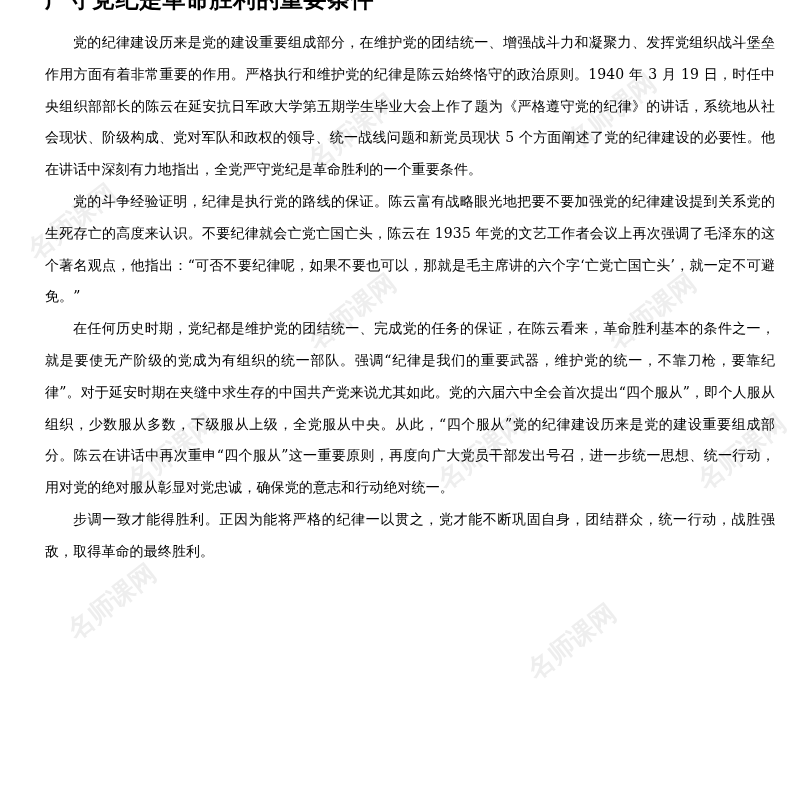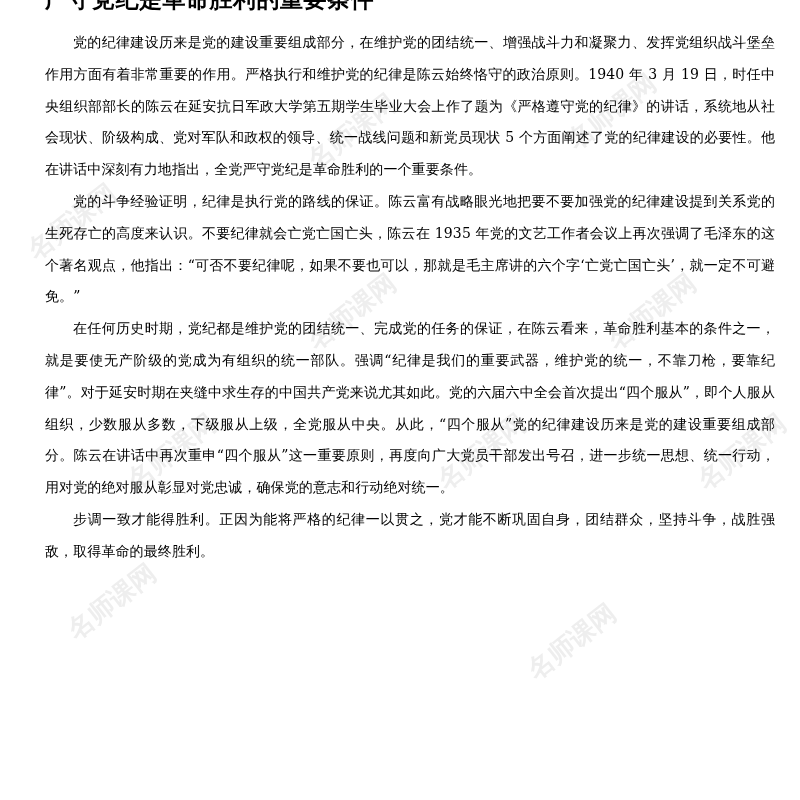--- a/index.html
+++ b/index.html
@@ -101,16 +101,16 @@
   <div class="wm wm-h">名师课网</div>
   <div class="wm wm-i">名师课网</div>
 
   <div id="column">
 
     <h2 class="heading heading-1">严守党纪是革命胜利的重要条件</h2>
 
     <p class="para">党的纪律建设历来是党的建设重要组成部分，在维护党的团结统一、增强战斗力和凝聚力、发挥党组织战斗堡垒作用方面有着非常重要的作用。严格执行和维护党的纪律是陈云始终恪守的政治原则。1940 年 3 月 19 日，时任中央组织部部长的陈云在延安抗日军政大学第五期学生毕业大会上作了题为《严格遵守党的纪律》的讲话，系统地从社会现状、阶级构成、党对军队和政权的领导、统一战线问题和新党员现状 5 个方面阐述了党的纪律建设的必要性。他在讲话中深刻有力地指出，全党严守党纪是革命胜利的一个重要条件。</p>
     <p class="para">党的斗争经验证明，纪律是执行党的路线的保证。陈云富有战略眼光地把要不要加强党的纪律建设提到关系党的生死存亡的高度来认识。不要纪律就会亡党亡国亡头，陈云在 1935 年党的文艺工作者会议上再次强调了毛泽东的这个著名观点，他指出：“可否不要纪律呢，如果不要也可以，那就是毛主席讲的六个字‘亡党亡国亡头’，就一定不可避免。”</p>
     <p class="para">在任何历史时期，党纪都是维护党的团结统一、完成党的任务的保证，在陈云看来，革命胜利基本的条件之一，就是要使无产阶级的党成为有组织的统一部队。强调“纪律是我们的重要武器，维护党的统一，不靠刀枪，要靠纪律”。对于延安时期在夹缝中求生存的中国共产党来说尤其如此。党的六届六中全会首次提出“四个服从”，即个人服从组织，少数服从多数，下级服从上级，全党服从中央。从此，“四个服从”党的纪律建设历来是党的建设重要组成部分。陈云在讲话中再次重申“四个服从”这一重要原则，再度向广大党员干部发出号召，进一步统一思想、统一行动，用对党的绝对服从彰显对党忠诚，确保党的意志和行动绝对统一。</p>
-    <p class="para">步调一致才能得胜利。正因为能将严格的纪律一以贯之，党才能不断巩固自身，团结群众，坚持斗争，战胜强敌，取得革命的最终胜利。</p>
+    <p class="para">步调一致才能得胜利。正因为能将严格的纪律一以贯之，党才能不断巩固自身，团结群众，统一行动，战胜强敌，取得革命的最终胜利。</p>
 
   </div>
 </div>
 
 </body></html>

